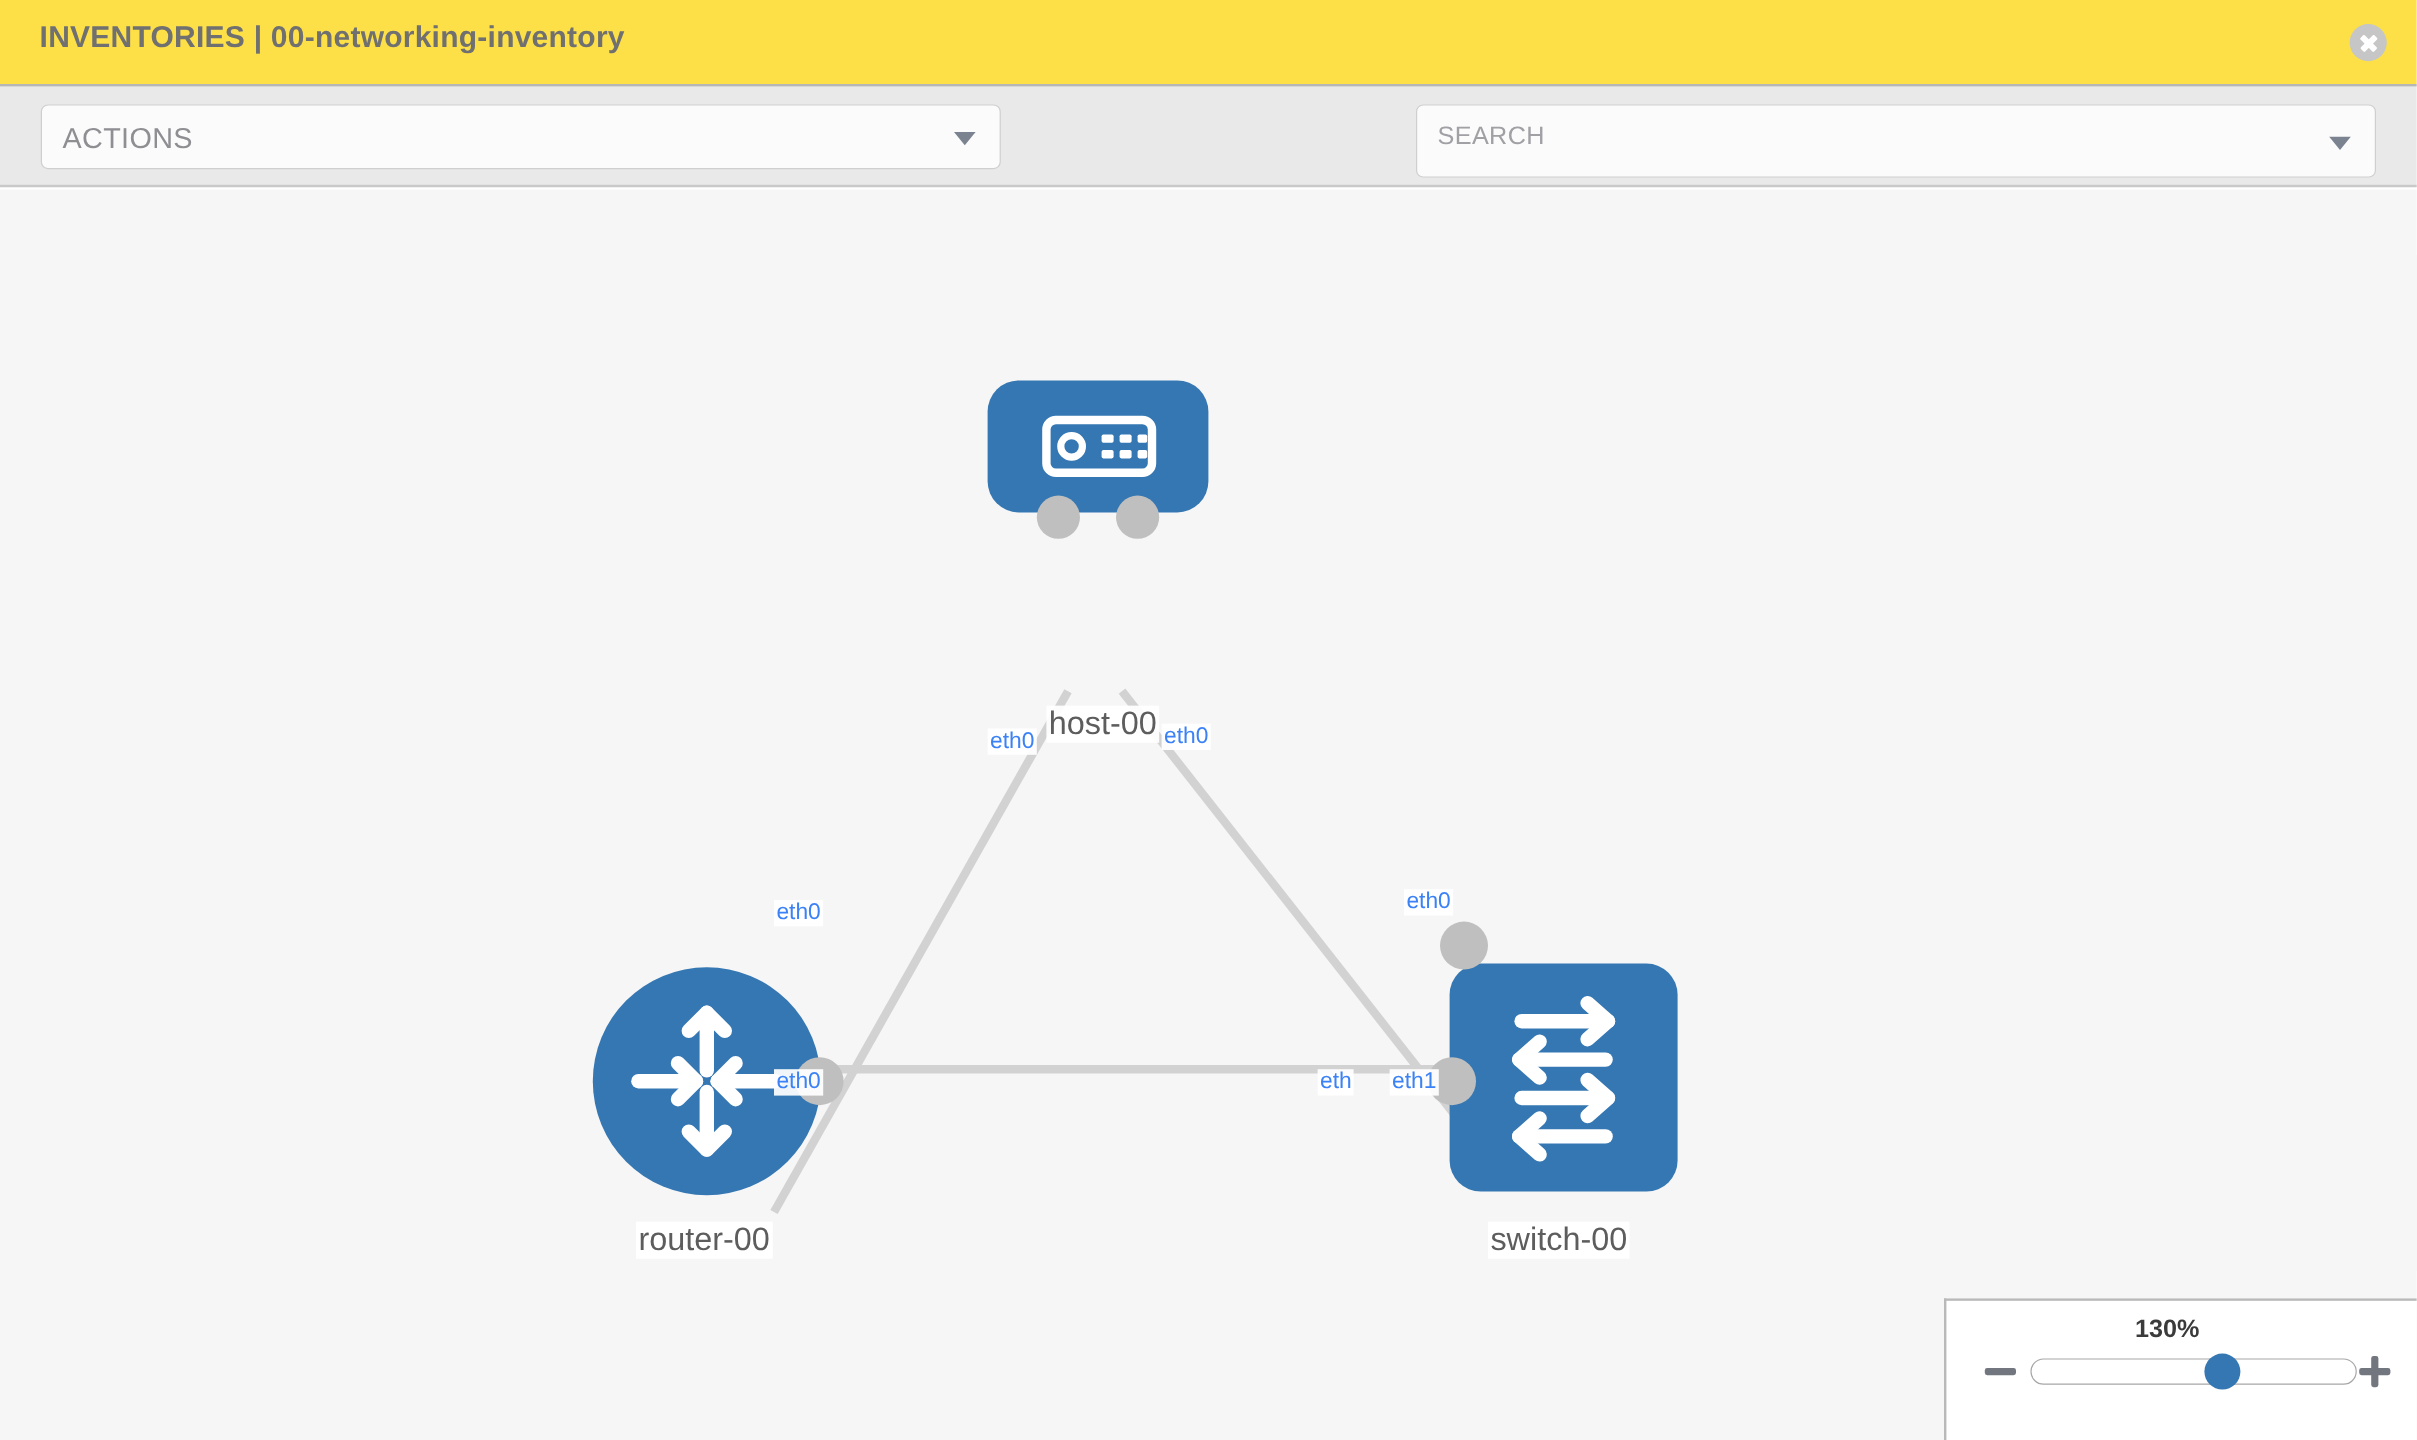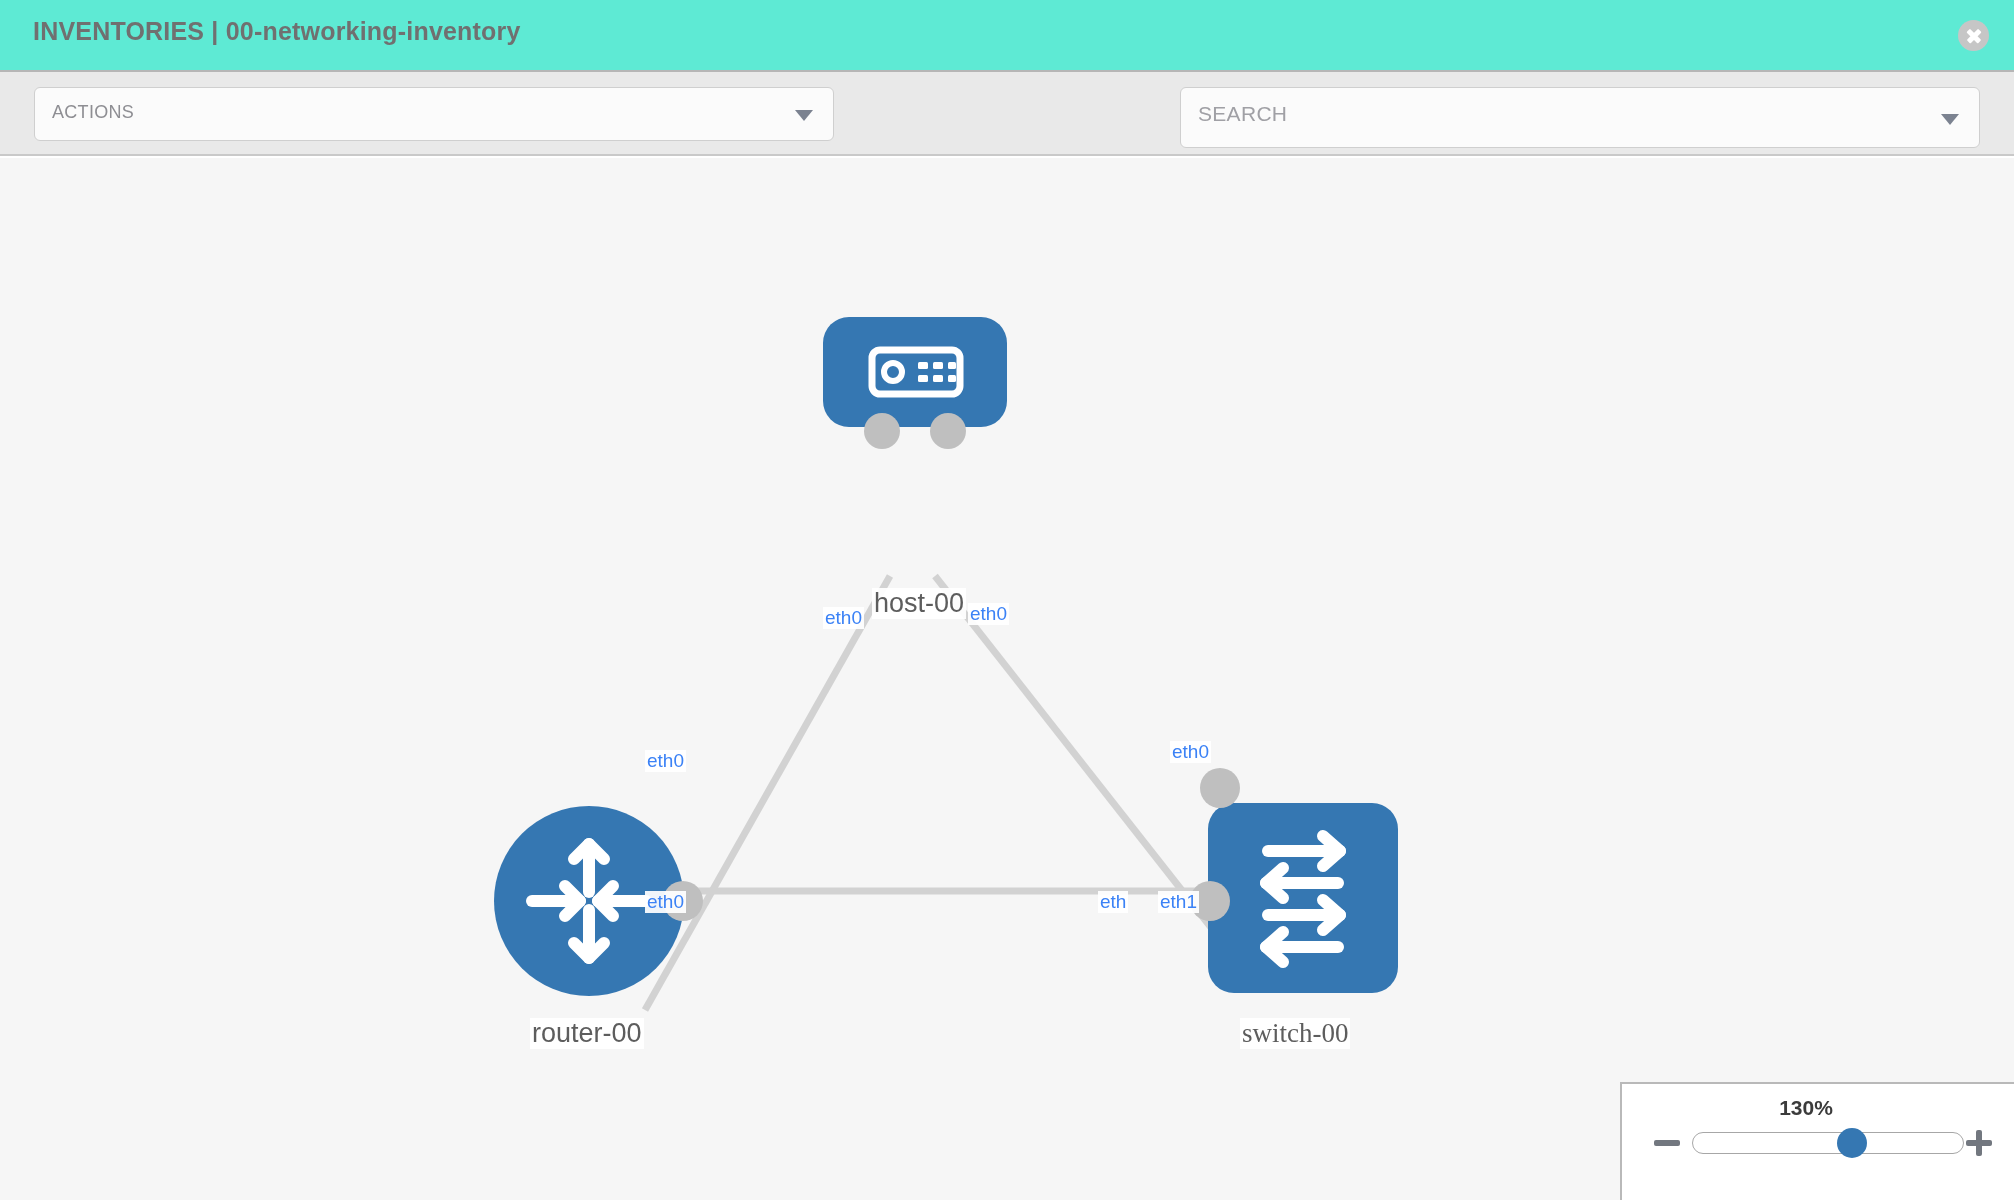--- a/index.html
+++ b/index.html
@@ -18,21 +18,21 @@
     height: 1200px;
     background: #ffffff;
   }
 
   
   .header {
     position: absolute;
     left: 0; top: 0;
     width: 2014px;
     height: 70px;
-    background: #5eead4;
+    background: #fde047;
     box-sizing: border-box;
   }
   .header-title {
     position: absolute;
     left: 33px;
     top: 17px;
     font-size: 25px;
     font-weight: bold;
     color: #707070;
     letter-spacing: 0.2px;
@@ -83,21 +83,21 @@
     background: #fbfbfb;
     border: 1.5px solid #cfcfcf;
     border-radius: 6px;
     box-sizing: border-box;
     cursor: pointer;
   }
   .actions-label {
     position: absolute;
     left: 17px;
     top: 14px;
-    font-size: 18px;
+    font-size: 24px;
     color: #8e8e93;
     letter-spacing: 0.3px;
   }
   .caret {
     position: absolute;
     right: 20px;
     top: 50%;
     margin-top: -4px;
     width: 0; height: 0;
     border-left: 9px solid transparent;
@@ -363,21 +363,21 @@
           <polyline points="75,65 58,80 75,95"></polyline>
           <line x1="60" y1="112" x2="132" y2="112"></line>
           <polyline points="115,97 132,112 115,127"></polyline>
           <line x1="130" y1="144" x2="58" y2="144"></line>
           <polyline points="75,129 58,144 75,159"></polyline>
         </g>
       </svg>
     </div>
     <div class="port" style="left:1200px; top:610px;"></div>
     <div class="port" style="left:1190px; top:723px;"></div>
-    <div class="node-label" style="left:1240px; top:860px;font-family:Liberation Serif, serif;">switch-00</div>
+    <div class="node-label" style="left:1240px; top:860px;">switch-00</div>
     <div class="edge-label" style="left:1170px; top:583px;">eth0</div>
     <div class="edge-label" style="left:1098px; top:733px;">eth</div>
     <div class="edge-label" style="left:1122px; top:733px;margin-left:36px;">eth1</div>
   </div>
 
   <div class="zoom-panel">
     <div class="zoom-value">130%</div>
     <div class="zoom-minus"></div>
     <div class="zoom-track">
       <div class="zoom-thumb"></div>

